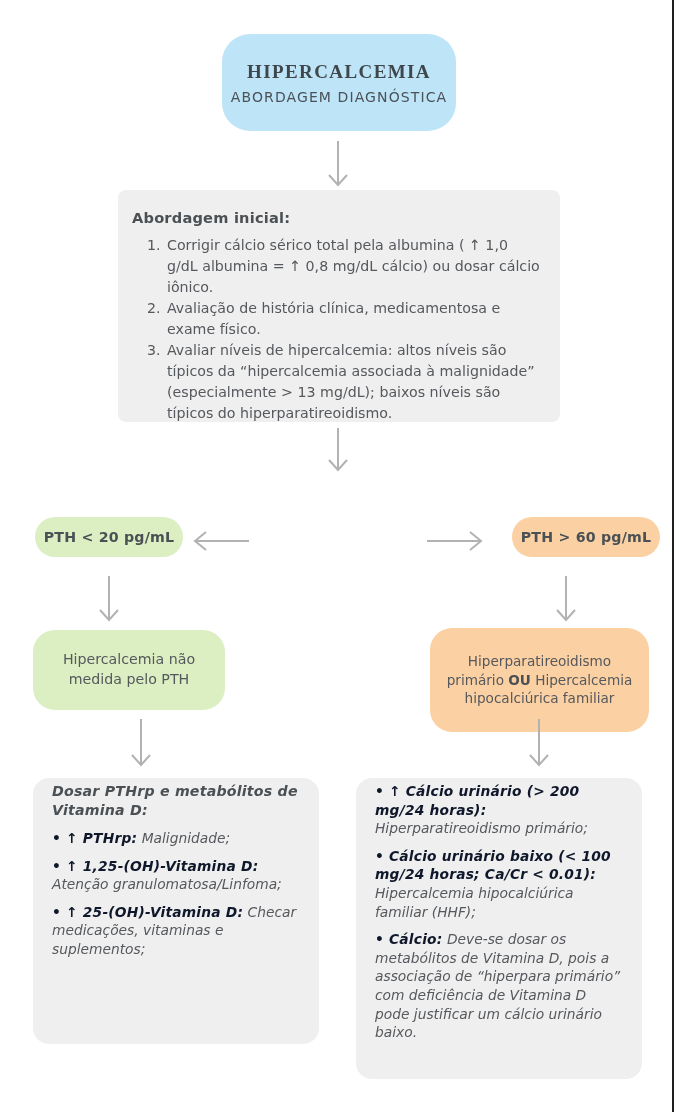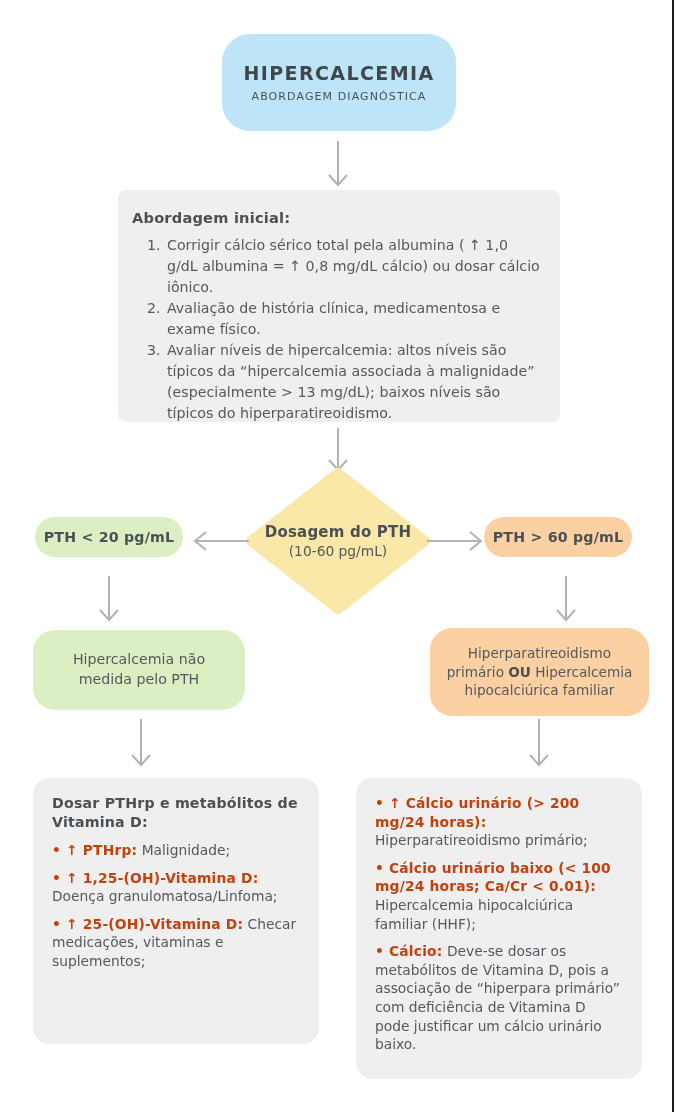--- a/index.html
+++ b/index.html
@@ -7,48 +7,48 @@
     --orange:#fbd0a3; --text:#55585c; --heading:#3f474d; --arrow:#b2b2b2; --edge:#1f1f1f;
   }
   *{box-sizing:border-box; margin:0; padding:0;}
   html,body{background:#ffffff;}
   body{font-family:"DejaVu Sans","Liberation Sans",sans-serif; color:var(--text);}
   .stage{position:relative; width:676px; height:1112px; background:#fff; overflow:hidden;}
 
   .node{position:absolute; display:flex; flex-direction:column; align-items:center; justify-content:center; text-align:center;}
 
   .title-box{left:222px; top:34px; width:234px; height:97px; background:var(--blue); border-radius:28px; gap:6px;}
-  .title-box h1{font-size:19px; font-weight:700; letter-spacing:1.4px; color:var(--heading);}
-  .title-box .sub{font-size:11px; letter-spacing:1.1px; color:#4a5157;}
+  .title-box h1{font-size:19px; font-weight:700; letter-spacing:1.4px; color:var(--heading);font-family:Liberation Serif, serif;}
+  .title-box .sub{font-size:14px; letter-spacing:1.1px; color:#4a5157;}
 
   .panel{position:absolute; background:var(--gray); border-radius:8px; text-align:left;}
   .initial-box{left:118px; top:190px; width:442px; height:232px; padding:17px 18px 16px 14px; font-size:14.2px; line-height:21px;}
   .initial-box h2{font-size:14.6px; font-weight:700; color:#4b5054; letter-spacing:.2px;}
   .initial-box ol{margin:7px 0 0 0; padding-left:33px; list-style:decimal;}
   .initial-box li{padding-left:2px;}
 
   .diamond-wrap{left:245px; top:467px; width:186px; height:148px;}
   .diamond-wrap svg{position:absolute; inset:0;}
   .diamond-label{position:relative; z-index:1; line-height:1.35;}
   .diamond-label .d1{font-weight:700; font-size:15px; color:#4b5054; letter-spacing:.2px;}
   .diamond-label .d2{font-size:13.8px;}
 
   .pill{height:40px; border-radius:24px; font-weight:700; font-size:14.2px; color:#4b5054; letter-spacing:.2px;}
   .pill-left{left:35px; top:517px; width:148px; background:var(--green);}
-  .pill-right{left:484px; top:517px; width:148px; background:var(--orange);}
+  .pill-right{left:512px; top:517px; width:148px; background:var(--orange);}
 
   .result{border-radius:22px; font-size:14.2px; line-height:1.38; padding:8px 14px;}
-  .result-left{left:33px; top:630px; width:212px; height:80px; background:var(--green);}
-  .result-right{left:430px; top:628px; width:219px; height:88px; background:var(--orange); font-size:13.6px;}
+  .result-left{left:33px; top:630px; width:192px; height:80px; background:var(--green);}
+  .result-right{left:430px; top:628px; width:219px; height:104px; background:var(--orange); font-size:13.6px;}
 
-  .detail{border-radius:16px; padding:16px 19px; font-size:13.8px; line-height:18.6px;}
+  .detail{border-radius:16px; padding:4px 19px; font-size:13.8px; line-height:18.6px;font-style:italic;}
   .detail h3{font-size:14.2px; font-weight:700; color:#4b5054; line-height:19px; margin-bottom:9px; letter-spacing:.2px;}
   .detail p{margin-bottom:9px;}
   .detail p:last-child{margin-bottom:0;}
-  .detail b{color:#c2410c; letter-spacing:.2px;}
+  .detail b{color:#0f172a; letter-spacing:.2px;}
   .detail-left{left:33px; top:778px; width:286px; height:266px;}
   .detail-right{left:356px; top:778px; width:286px; height:301px;}
 
   .arrow{position:absolute;}
   .arrow svg{display:block;}
   .arrow line,.arrow polyline{stroke:var(--arrow); stroke-width:2; fill:none;}
 
   .edge-line{position:absolute; left:672px; top:0; width:2px; height:1112px; background:var(--edge);}
 </style>
 </head>
@@ -78,29 +78,20 @@
       </ol>
   </div>
 
   <div class="arrow" style="left:326px; top:428px;">
     <svg width="24" height="44">
         <line x1="12" y1="0" x2="12" y2="41"></line>
         <polyline points="3,32 12,42 21,32"></polyline>
       </svg>
   </div>
 
-  <div class="node diamond-wrap">
-    <svg viewBox="0 0 186 148">
-      <polygon points="93,6 180,74 93,142 6,74" fill="var(--yellow)" stroke="var(--yellow)" stroke-width="10" stroke-linejoin="round"></polygon>
-    </svg>
-    <div class="diamond-label">
-      <div class="d1">Dosagem do PTH</div>
-      <div class="d2">(10-60 pg/mL)</div>
-    </div>
-  </div>
 
   <div class="arrow" style="left:193px; top:529px;">
     <svg width="56" height="24">
         <line x1="56" y1="12" x2="3" y2="12"></line>
         <polyline points="13,3 2,12 13,21"></polyline>
       </svg>
   </div>
 
   <div class="arrow" style="left:427px; top:529px;">
     <svg width="56" height="24">
@@ -144,21 +135,21 @@
         <polyline points="3,36 12,46 21,36"></polyline>
       </svg>
   </div>
 
   <div class="panel detail detail-left">
     <h3>Dosar PTHrp e metabólitos de Vitamina D:</h3>
     <div>
 
         <p><b>• ↑ PTHrp:</b><span> Malignidade;</span></p>
 
-        <p><b>• ↑ 1,25-(OH)-Vitamina D:</b><span> Doença granulomatosa/Linfoma;</span></p>
+        <p><b>• ↑ 1,25-(OH)-Vitamina D:</b><span> Atenção granulomatosa/Linfoma;</span></p>
 
         <p><b>• ↑ 25-(OH)-Vitamina D:</b><span> Checar medicações, vitaminas e suplementos;</span></p>
 
       </div>
   </div>
 
   <div class="panel detail detail-right">
     <div>
 
         <p><b>• ↑ Cálcio urinário (&gt; 200 mg/24 horas):</b><span> Hiperparatireoidismo primário;</span></p>

